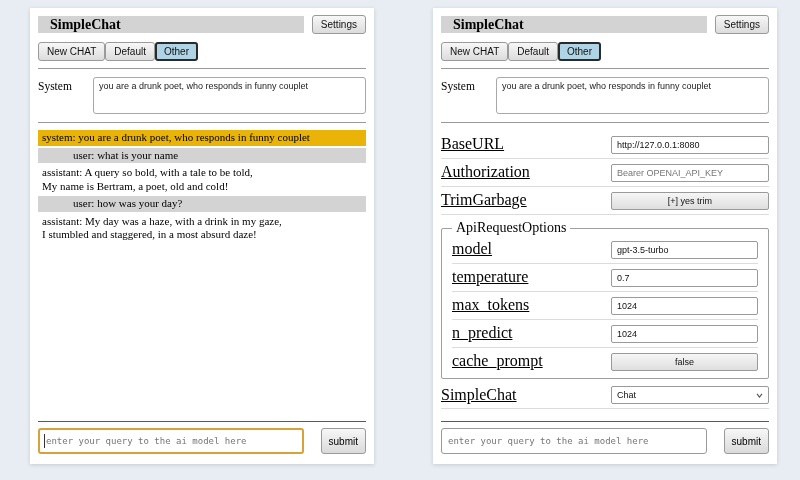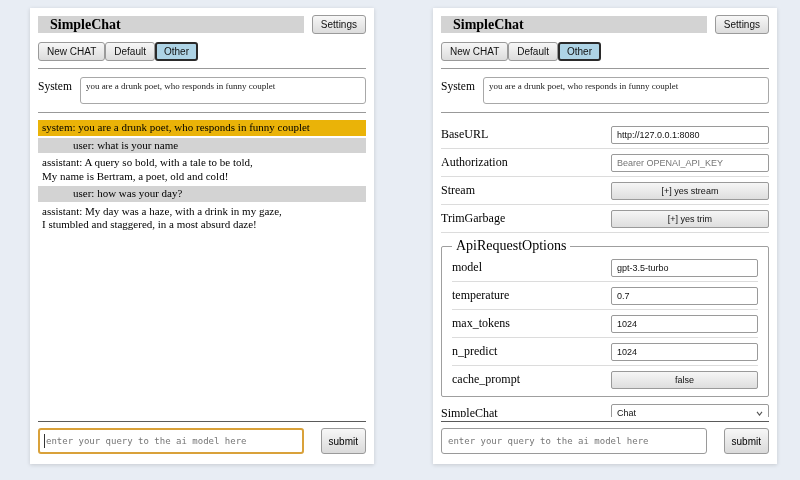--- a/index.html
+++ b/index.html
@@ -32,46 +32,46 @@
   .toolbar { display:flex; gap:0; margin-top:8px; }
   .toolbar .btn { padding:3px 8px; }
   .btn.active {
     background:#aed4e6; border:2px solid #2a2a2a; padding:2px 7px;
   }
 
   hr.sep { border:none; border-top:1px solid #999; margin:7px 0 6px 0; }
   hr.sep.dark { border-top-color:#5a5a5a; margin:4px 0 6px 0; }
 
   
-  .system-row { display:flex; align-items:flex-start; gap:8px; margin:2px 0 1px 0; }
+  .system-row { display:flex; align-items:flex-start; gap:21px; margin:2px 0 1px 0; }
   .system-row .lbl { font-size:11.5px; padding-top:3px; }
   .system-row textarea {
-    flex:1; height:27px; resize:none;
-    font-family:Liberation Serif, serif; font-size:9px;
+    flex:1; height:37px; resize:none;
+    font-family:Liberation Sans, sans-serif; font-size:9px;
     border:1px solid #a8a8a8; border-radius:3px; padding:3px 5px;
     color:#222; outline:none; overflow:hidden;
   }
 
   
   .chat-log { flex:1; overflow:hidden; padding-top:1px; }
   .msg {
     font-size:11px; line-height:13.5px; padding:1px 4px; margin-bottom:2px;
     white-space:pre-line; color:#000;
   }
   .msg.system    { background:#eab308; }
   .msg.user      { background:#d3d3d3;padding-left:35px; }
   .msg.assistant { background:transparent; }
 
   
   .settings { flex:1; overflow:hidden; padding-top:2px; }
   .srow {
     display:flex; align-items:center; justify-content:space-between;
     padding:3px 0 4px 0; border-bottom:1px solid #dcdcdc;
   }
-  .srow .lbl { font-size:12px; color:#000; }
+  .srow .lbl { font-size:16px; color:#000;text-decoration:underline; }
   .ctrl { width:158px; flex:0 0 158px; }
   .fieldset-wrap .ctrl { width:147px; flex:0 0 147px; }
   input.txt {
     width:100%; font-family:"Liberation Sans", sans-serif; font-size:9px;
     border:1px solid #9a9a9a; border-radius:2px; padding:3px 5px;
     color:#111; outline:none;
   }
   button.ctrl-btn {
     width:100%; font-family:"Liberation Sans", sans-serif; font-size:9px;
     background:linear-gradient(#f6f6f6,#dedede);
@@ -186,24 +186,20 @@
     <div class="srow">
       <span class="lbl">BaseURL</span>
       <span class="ctrl"><input class="txt" type="text" value="http://127.0.0.1:8080" style=""></span>
     </div>
 
     <div class="srow">
       <span class="lbl">Authorization</span>
       <span class="ctrl"><input class="txt" type="text" placeholder="Bearer OPENAI_API_KEY" style=""></span>
     </div>
 
-    <div class="srow">
-      <span class="lbl">Stream</span>
-      <span class="ctrl"><button class="ctrl-btn">[+] yes stream</button></span>
-    </div>
 
     <div class="srow">
       <span class="lbl">TrimGarbage</span>
       <span class="ctrl"><button class="ctrl-btn">[+] yes trim</button></span>
     </div>
 
     <div class="fieldset-wrap">
       <fieldset class="group">
         <legend>ApiRequestOptions</legend>
 

